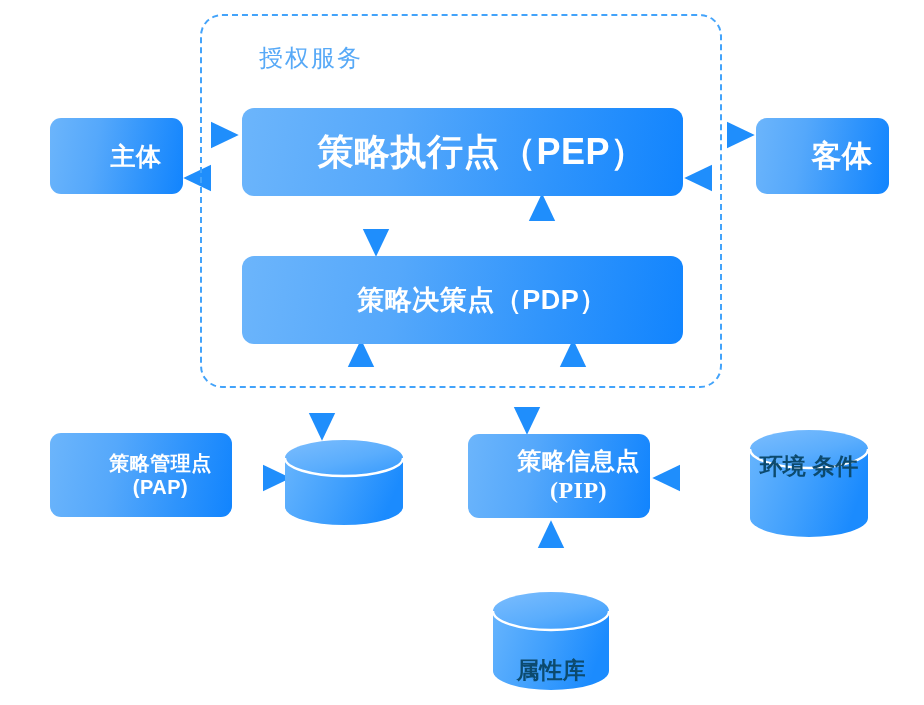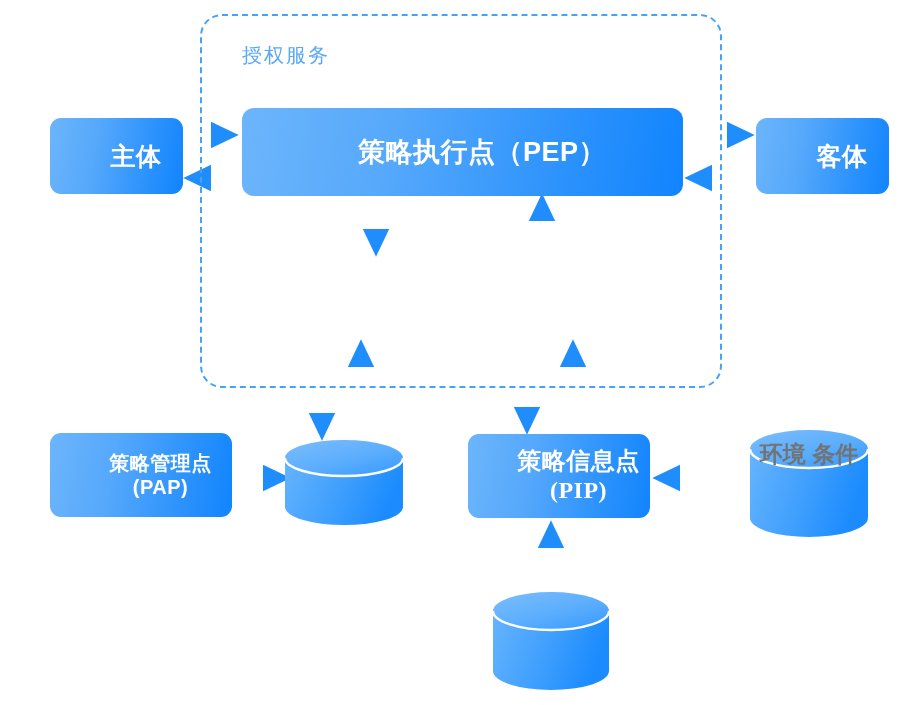--- a/index.html
+++ b/index.html
@@ -42,33 +42,35 @@
   .dashed-zone{
     position:absolute;
     box-sizing:border-box;
     border:2px dashed #43a3fa;
     border-radius:22px;
     background:transparent;
   }
   .zone-title{
     position:absolute;
     color:#57a9f7;
-    font-size:20px;
+    font-size:24px;
     letter-spacing:2px;
     user-select:none;
     white-space:nowrap;
+    margin-left:17px;
   }
   
   .cyl-label{
     position:absolute;
-    color:#737373;
+    color:#0c4a6e;
     text-align:center;
     line-height:1.18;
     user-select:none;
     white-space:nowrap;
+    margin-top:12px;
   }
 </style>
 </head>
 <body>
 
 <div id="stage">
 
   <svg id="canvas" viewBox="0 0 924 705" xmlns="http://www.w3.org/2000/svg">
     <defs>
 
@@ -157,39 +159,43 @@
     </g>
   </svg>
 
   <div class="dashed-zone" style="left:200px; top:14px; width:522px; height:374px;"></div>
   <div class="zone-title" style="left:242px; top:42px;">授权服务</div>
 
   <div class="node small" style="left:50px; top:118px; width:133px; height:76px; font-size:25px; font-weight:bold;">
     <span>主体</span>
   </div>
 
-  <div class="node small" style="left:756px; top:118px; width:133px; height:76px; font-size:25px; font-weight:bold;">
+  <div class="node small" style="left:756px; top:118px; width:133px; height:76px; font-size:30px; font-weight:bold;">
     <span>客体</span>
   </div>
 
-  <div class="node" style="left:242px; top:108px; width:441px; height:88px; font-size:27px; font-weight:bold;">
+  <div class="node" style="left:242px; top:108px; width:441px; height:88px; font-size:36px; font-weight:bold;">
     <span>策略执行点（PEP）</span>
   </div>
 
+  <div class="node" style="left:242px; top:256px; width:441px; height:88px; font-size:27px; font-weight:bold;">
+    <span>策略决策点（PDP）</span>
+  </div>
 
   <div class="node small" style="left:50px; top:433px; width:182px; height:84px; font-size:20px; font-weight:bold; flex-direction:column;">
     <span>策略管理点</span>
     <span>(PAP)</span>
   </div>
 
   <div class="node small" style="left:468px; top:434px; width:182px; height:84px; font-size:24px; font-weight:bold; flex-direction:column;font-family:Liberation Serif, serif;">
     <span>策略信息点</span>
     <span>(PIP)</span>
   </div>
 
 
   <div class="cyl-label" style="left:750px; top:441px; width:118px; font-size:23px; font-weight:bold;">
     <span>环境</span>
     <span>条件</span>
   </div>
 
+  <div class="cyl-label" style="left:493px; top:645px; width:116px; font-size:23px; font-weight:bold;">属性库</div>
 
 </div>
 
 </body></html>

